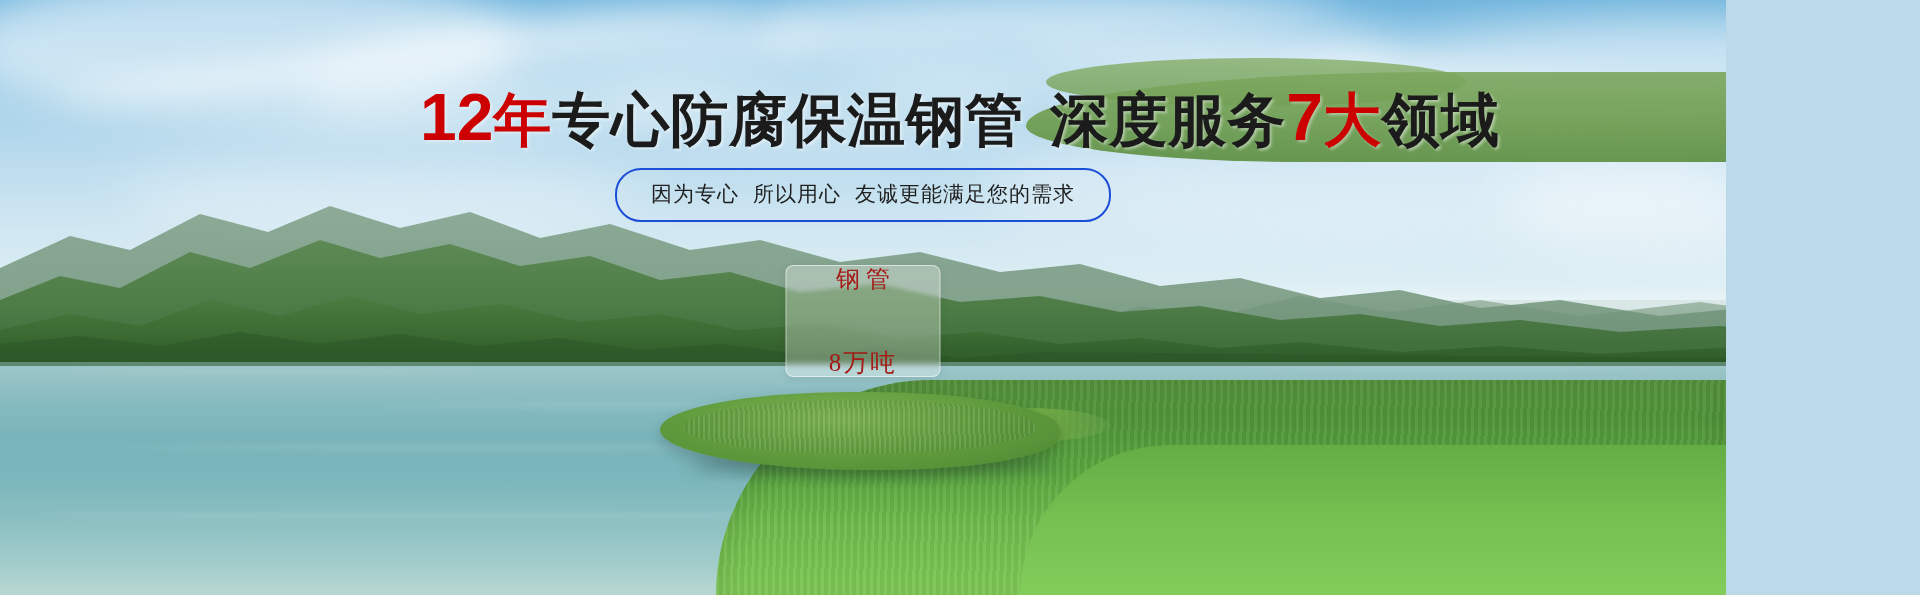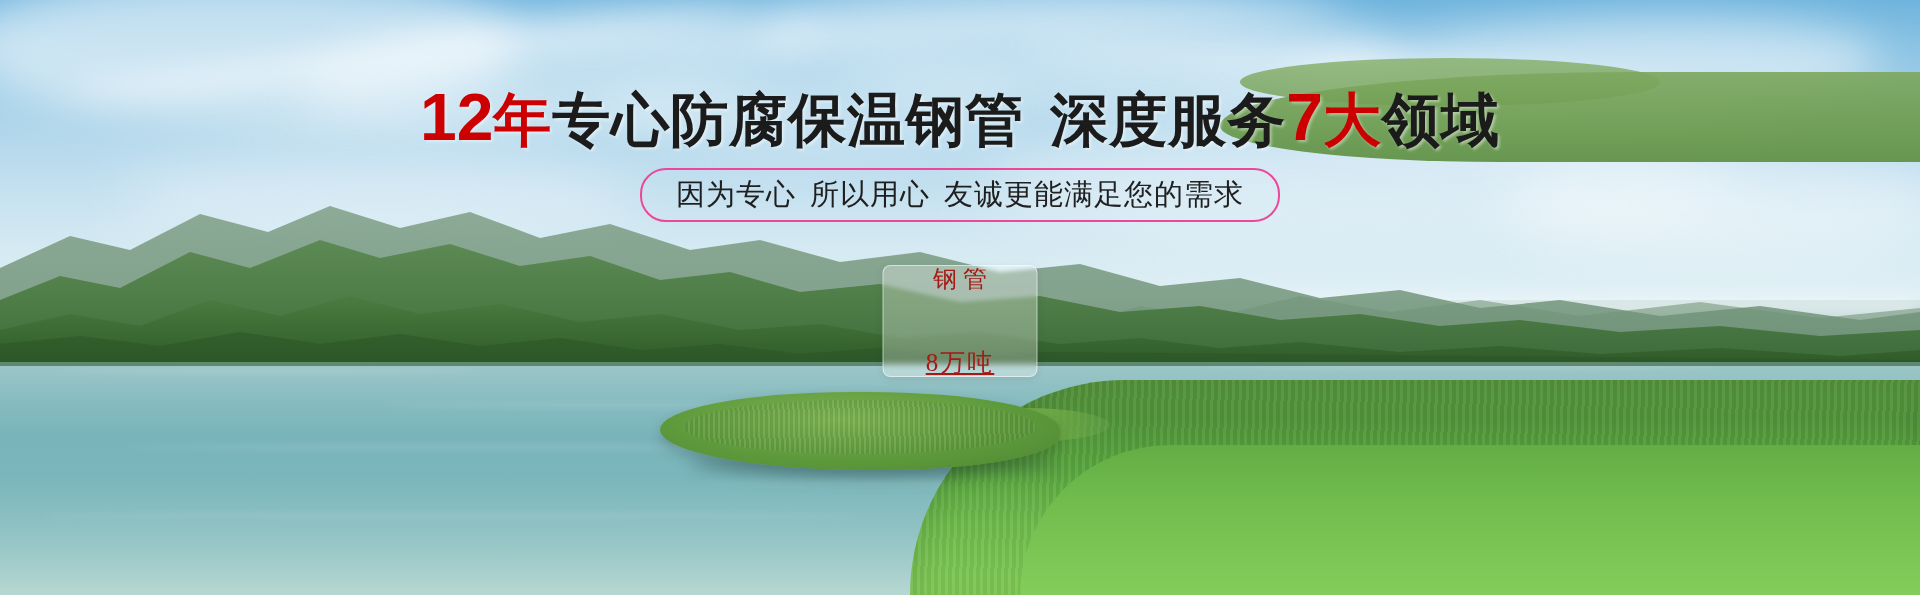--- a/index.html
+++ b/index.html
@@ -1,21 +1,21 @@
 <!DOCTYPE html>
 <html lang="zh"><head>
 <meta charset="utf-8">
 <style>
   html,body{margin:0;padding:0;}
   body{
     width:1920px;height:595px;overflow:hidden;
     font-family:"Liberation Sans","DejaVu Sans",sans-serif;
     background:#bcd9ea;
   }
-  .banner{position:relative;width:1920px;height:595px;overflow:hidden;}
+  .banner{position:relative;width:1726px;height:595px;overflow:hidden;}
 
   
   .sky{
     position:absolute;left:0;top:0;width:1920px;height:430px;
     background:
       linear-gradient(180deg,
         #6fb4dd 0%,
         #8cc4e4 11%,
         #a6d1e8 24%,
         #bcdcee 38%,
@@ -130,23 +130,23 @@
   }
   .headline .red{
     color:#cc0000;
     text-shadow:2px 2px 3px rgba(255,255,255,.40);
   }
   .headline .gap{display:inline-block;width:26px;}
 
   .pill{
     position:absolute;left:50%;top:168px;transform:translateX(-50%);
     padding:9px 34px 11px;
-    border:2px solid #ec4899;
+    border:2px solid #1d4ed8;
     border-radius:26px;
-    font-size:29px;line-height:30px;
+    font-size:21px;line-height:30px;
     color:#1f1f1f;
     letter-spacing:1px;
     white-space:nowrap;
     background:transparent;
   }
   .pill .sp{display:inline-block;width:14px;}
 
   
   .cards{
     position:absolute;left:50%;top:265px;transform:translateX(-50%);
@@ -167,21 +167,20 @@
     font-size:24px;line-height:28px;
     color:#a31a16;letter-spacing:6px;
     text-indent:6px;
     font-family:"Liberation Serif","DejaVu Serif",serif;
     margin-bottom:14px;
   }
   .card .c-val{
     font-size:25px;line-height:28px;
     color:#a31a16;letter-spacing:2px;
     font-family:"Liberation Serif","DejaVu Serif",serif;
-    text-decoration:underline;
   }
   .card .c-val sup{font-size:15px;vertical-align:super;}
 </style>
 </head>
 <body>
 
 <div class="banner">
 
   <div class="sky">
     <div class="cloud c1"></div>

